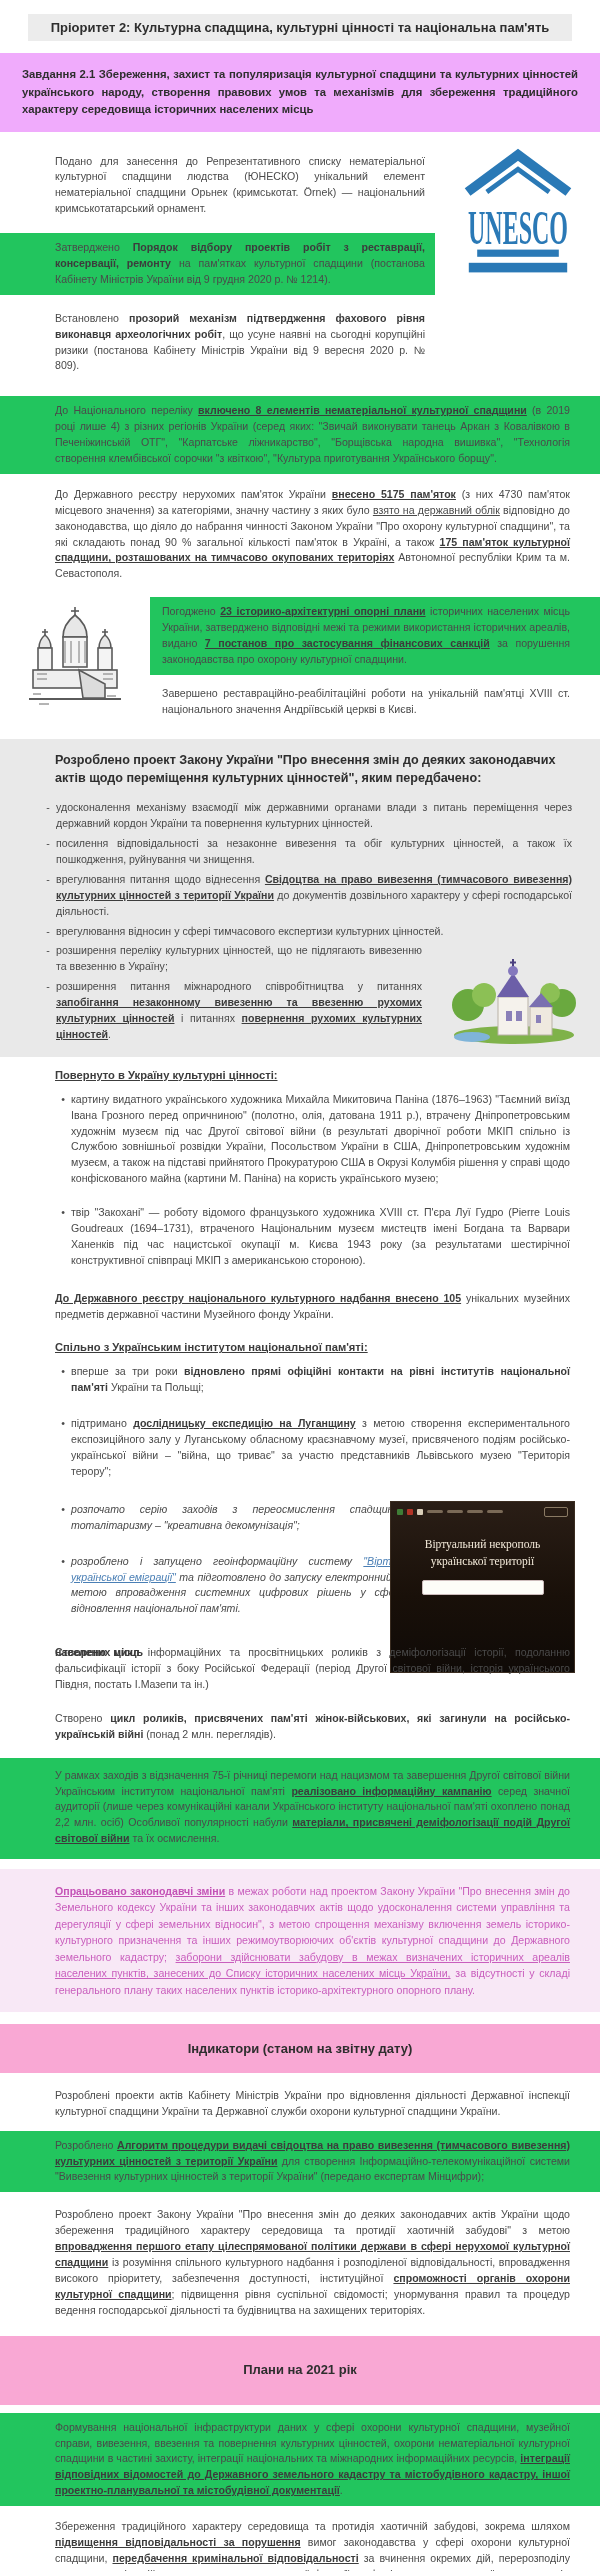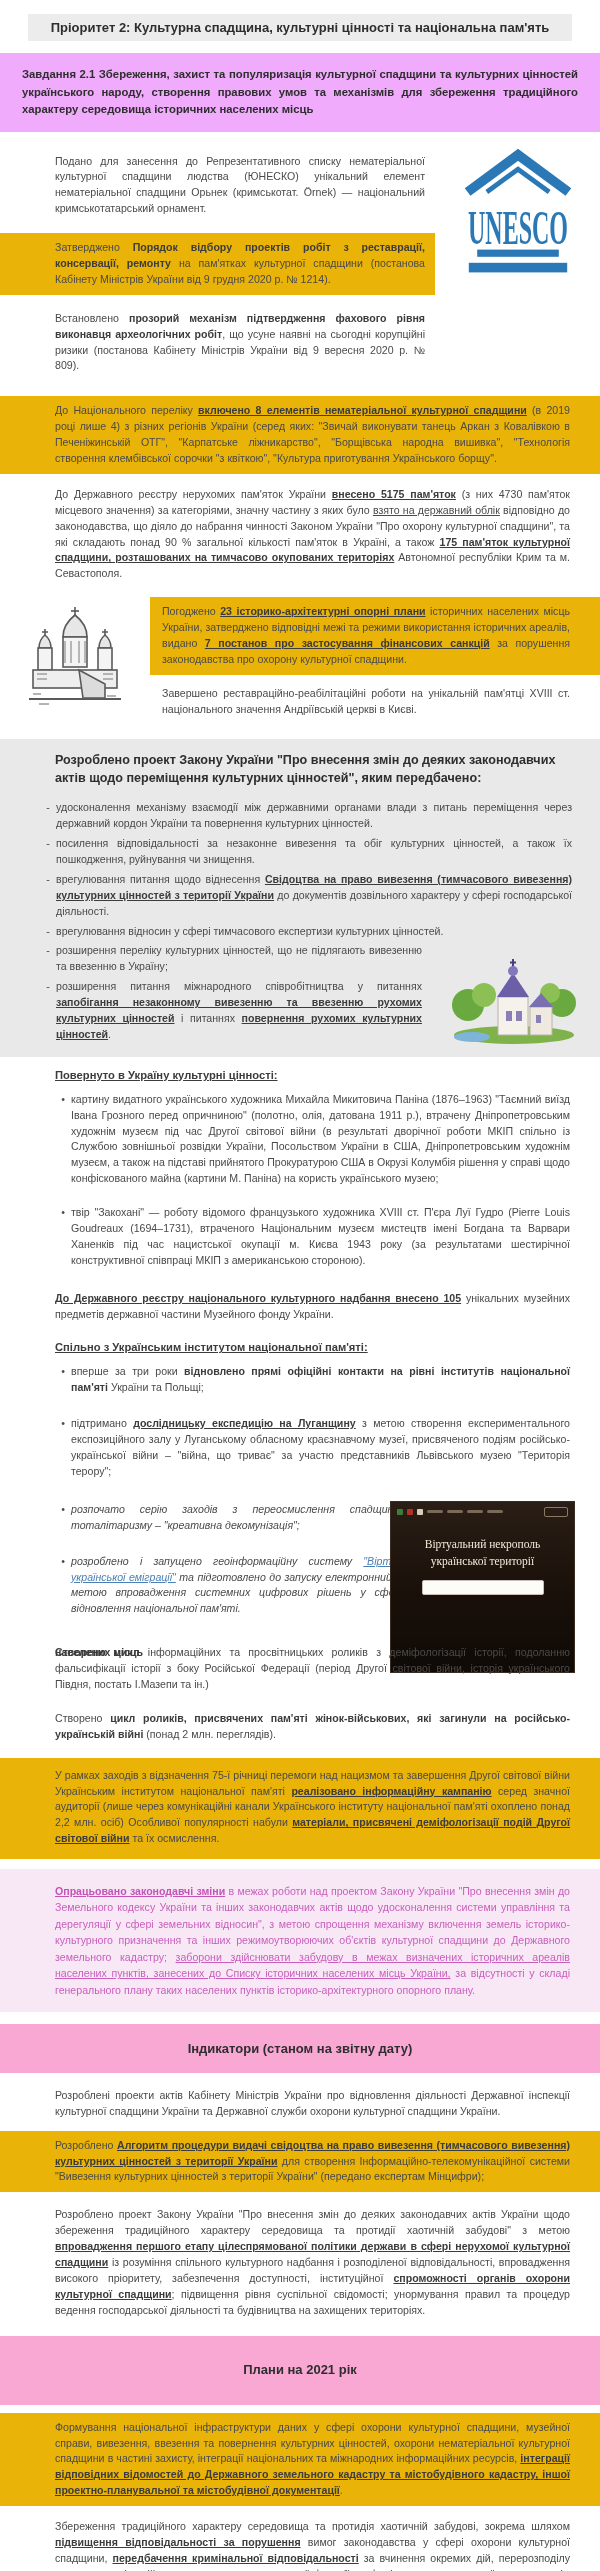--- a/index.html
+++ b/index.html
@@ -1,21 +1,21 @@
 <!DOCTYPE html>
 <html lang="uk"><head>
 <meta charset="utf-8">
 <style>
   html,body{margin:0;padding:0;}
   body{width:600px;height:2571px;overflow:hidden;background:#fff;
        font-family:"Liberation Sans",sans-serif;color:#4a4a4a;}
   .page{position:relative;width:600px;}
   
   .para{font-size:10.6px;line-height:1.5;text-align:justify;padding:7px 30px 7px 55px;color:#4a4a4a;}
-  .gray{background:#eab308;}
+  .gray{background:#22c55e;}
   .seg-b{font-weight:bold;color:#3c3c3c;}
   .seg-u{text-decoration:underline;}
   .seg-bu{font-weight:bold;text-decoration:underline;color:#3c3c3c;}
   .seg-link{color:#4a7fb5;text-decoration:underline;}
   
   .title-strip{margin:14px 28px 0 28px;background:#ececec;padding:6px 10px;
     font-size:13px;font-weight:bold;color:#2e2e2e;text-align:center;}
   .task-block{margin-top:12px;background:#f0abfc;padding:13px 22px;
     font-size:11.3px;font-weight:bold;color:#2e2e2e;text-align:justify;line-height:1.55;}
   

